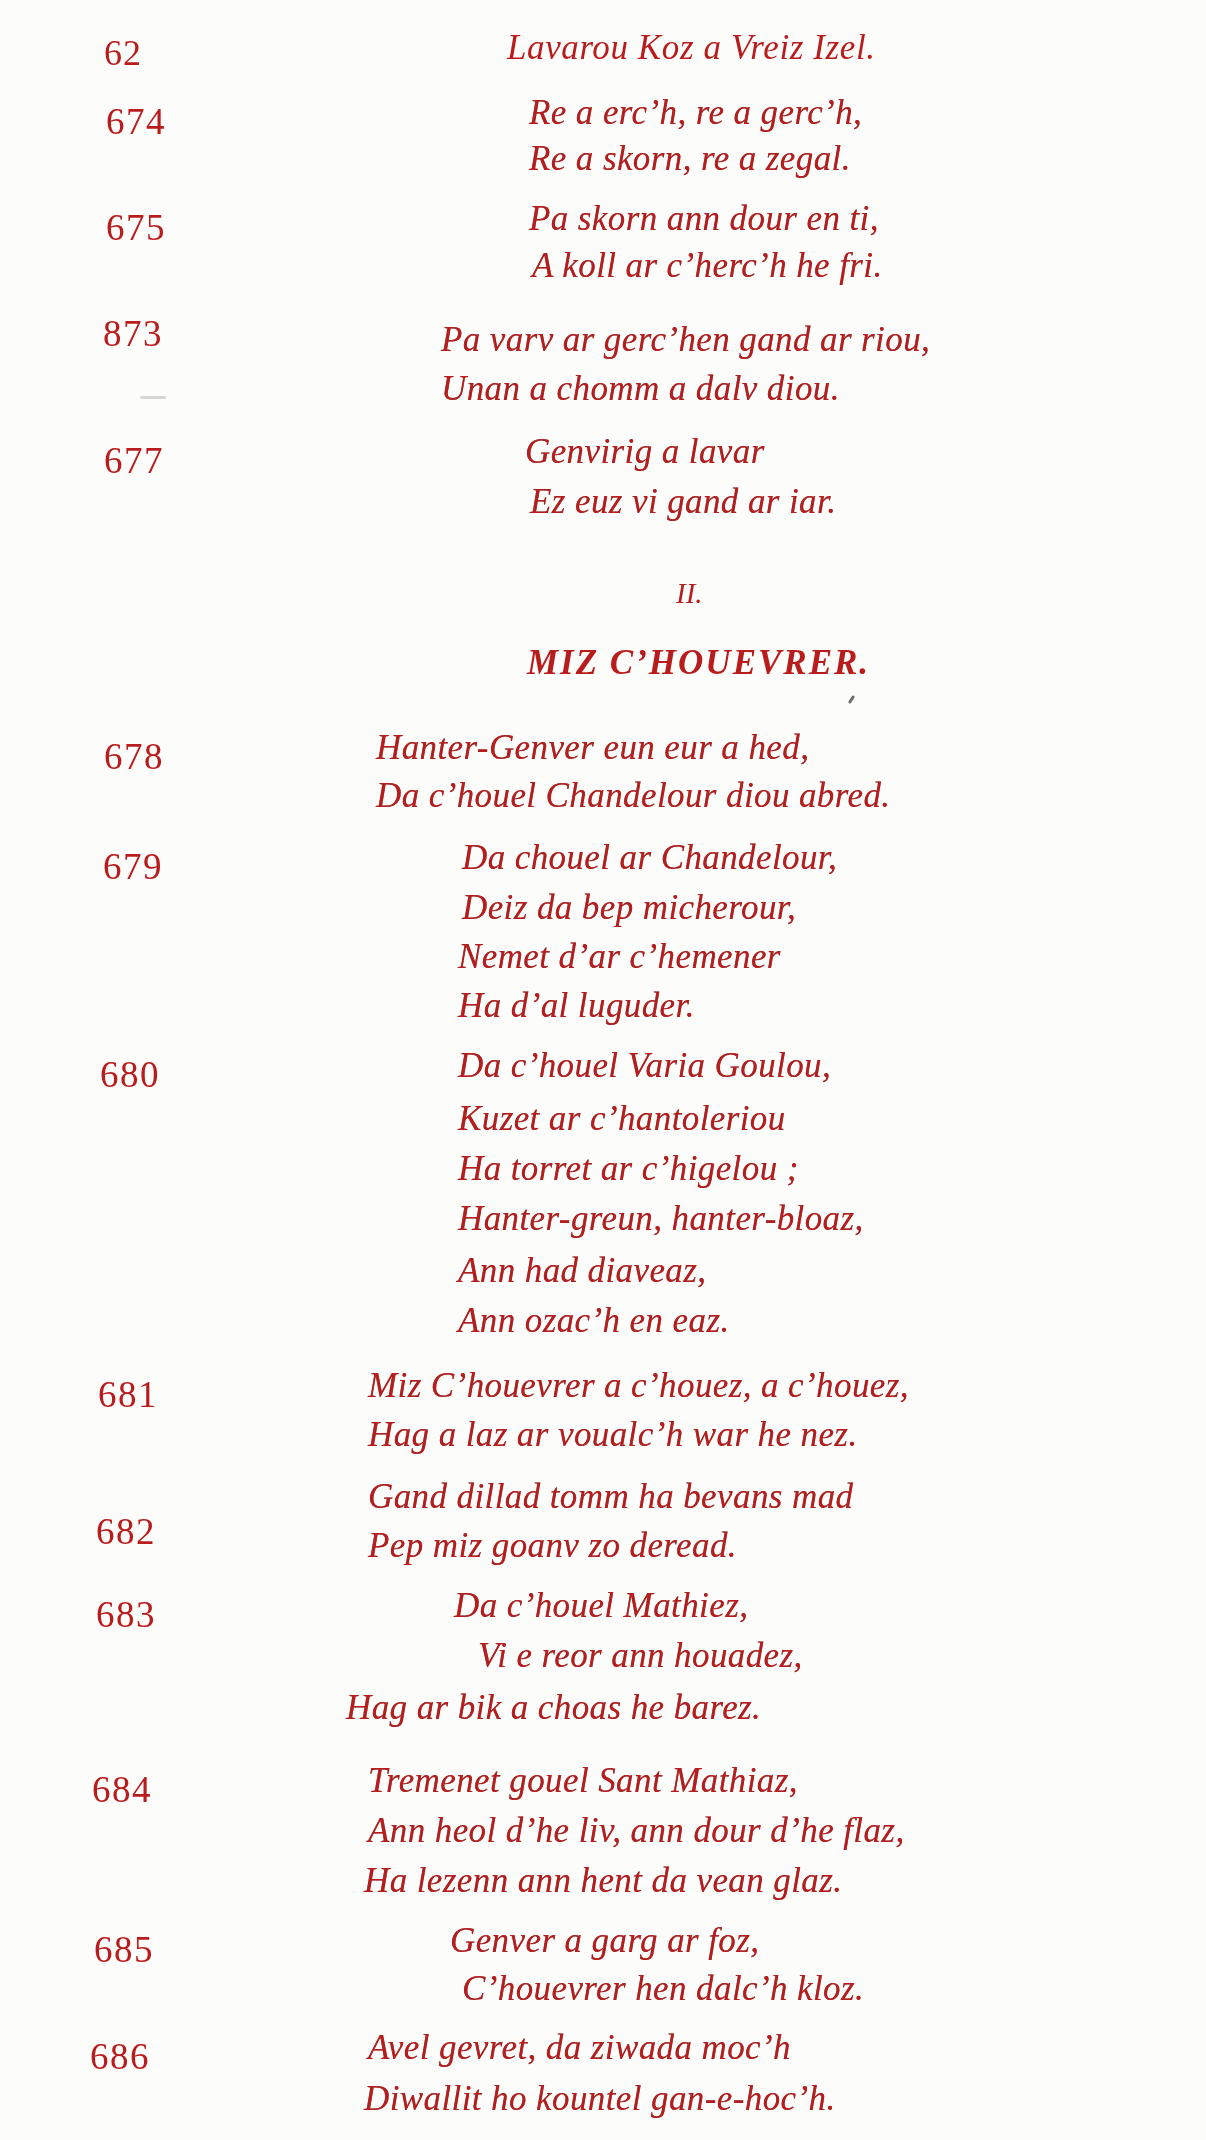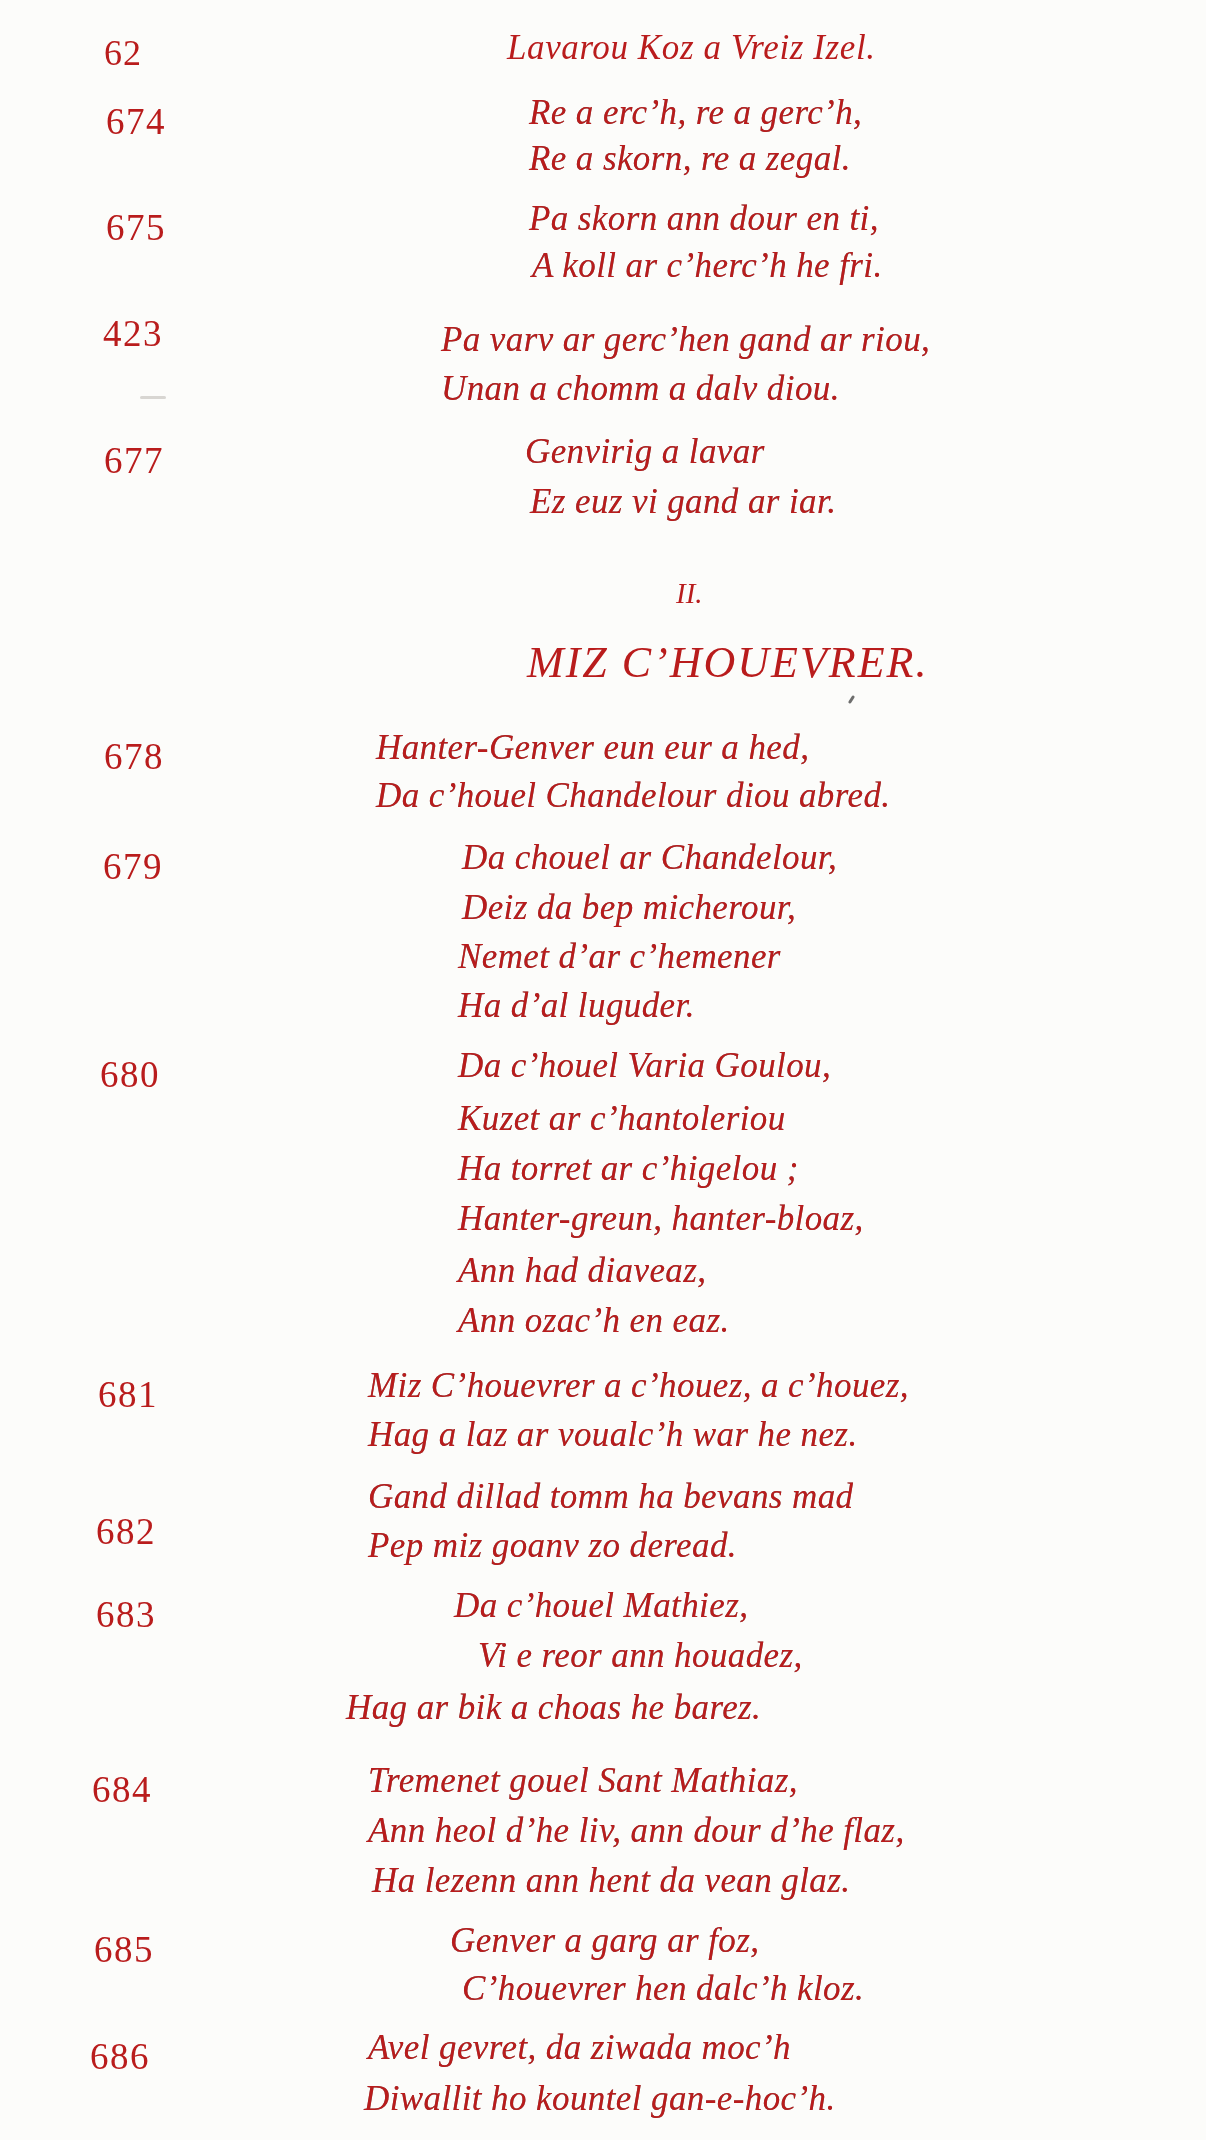--- a/index.html
+++ b/index.html
@@ -29,23 +29,24 @@
   
   .section-numeral{
     position:absolute;
     font-style:italic;
     font-size:29px;line-height:35px;
     white-space:pre;
   }
   .section-title{
     position:absolute;
     font-style:italic;
-    font-size:44px;line-height:35px;
+    font-size:35px;line-height:35px;
     letter-spacing:2px;
     white-space:pre;
+    font-weight:bold;
   }
   
   .num{
     position:absolute;
     font-size:37px;line-height:37px;
     letter-spacing:1.5px;
     white-space:pre;
   }
   .line{
     position:absolute;
@@ -81,21 +82,21 @@
   <div class="running-title" style="top:30px;left:507px">Lavarou Koz a Vreiz Izel.</div>
 
   <div class="num" style="top:103px;left:106px">674</div>
   <div class="line" style="top:95px;left:529px">Re a erc’h, re a gerc’h,</div>
   <div class="line" style="top:141px;left:529px">Re a skorn, re a zegal.</div>
 
   <div class="num" style="top:209px;left:106px">675</div>
   <div class="line" style="top:201px;left:529px">Pa skorn ann dour en ti,</div>
   <div class="line" style="top:248px;left:532px">A koll ar c’herc’h he fri.</div>
 
-  <div class="num" style="top:315px;left:103px">423</div>
+  <div class="num" style="top:315px;left:103px">873</div>
   <div class="line" style="top:322px;left:441px">Pa varv ar gerc’hen gand ar riou,</div>
   <div class="line" style="top:371px;left:441px">Unan a chomm a dalv diou.</div>
 
   <div class="num" style="top:442px;left:104px">677</div>
   <div class="line" style="top:434px;left:525px">Genvirig a lavar</div>
   <div class="line" style="top:484px;left:530px">Ez euz vi gand ar iar.</div>
 
   <div class="section-numeral" style="top:576px;left:676px">II.</div>
   <div class="section-title" style="top:645px;left:527px">MIZ C’HOUEVRER.</div>
   <div class="speck-grave" style="top:695px;left:850px"></div>
@@ -127,21 +128,21 @@
   <div class="line" style="top:1479px;left:368px">Gand dillad tomm ha bevans mad</div>
 
   <div class="num" style="top:1596px;left:96px">683</div>
   <div class="line" style="top:1588px;left:454px">Da c’houel Mathiez,</div>
   <div class="line" style="top:1638px;left:478px">Vi e reor ann houadez,</div>
   <div class="line" style="top:1690px;left:346px">Hag ar bik a choas he barez.</div>
 
   <div class="num" style="top:1771px;left:92px">684</div>
   <div class="line" style="top:1763px;left:368px">Tremenet gouel Sant Mathiaz,</div>
   <div class="line" style="top:1813px;left:368px">Ann heol d’he liv, ann dour d’he flaz,</div>
-  <div class="line" style="top:1863px;left:372px">Ha lezenn ann hent da vean glaz.</div>
+  <div class="line" style="top:1863px;left:364px">Ha lezenn ann hent da vean glaz.</div>
 
   <div class="num" style="top:1931px;left:94px">685</div>
   <div class="line" style="top:1923px;left:450px">Genver a garg ar foz,</div>
   <div class="line" style="top:1971px;left:462px">C’houevrer hen dalc’h kloz.</div>
 
   <div class="num" style="top:2038px;left:90px">686</div>
   <div class="line" style="top:2030px;left:368px">Avel gevret, da ziwada moc’h</div>
   <div class="line" style="top:2081px;left:364px">Diwallit ho kountel gan-e-hoc’h.</div>
 
   <div class="speck-smudge" style="top:396px;left:140px"></div>

